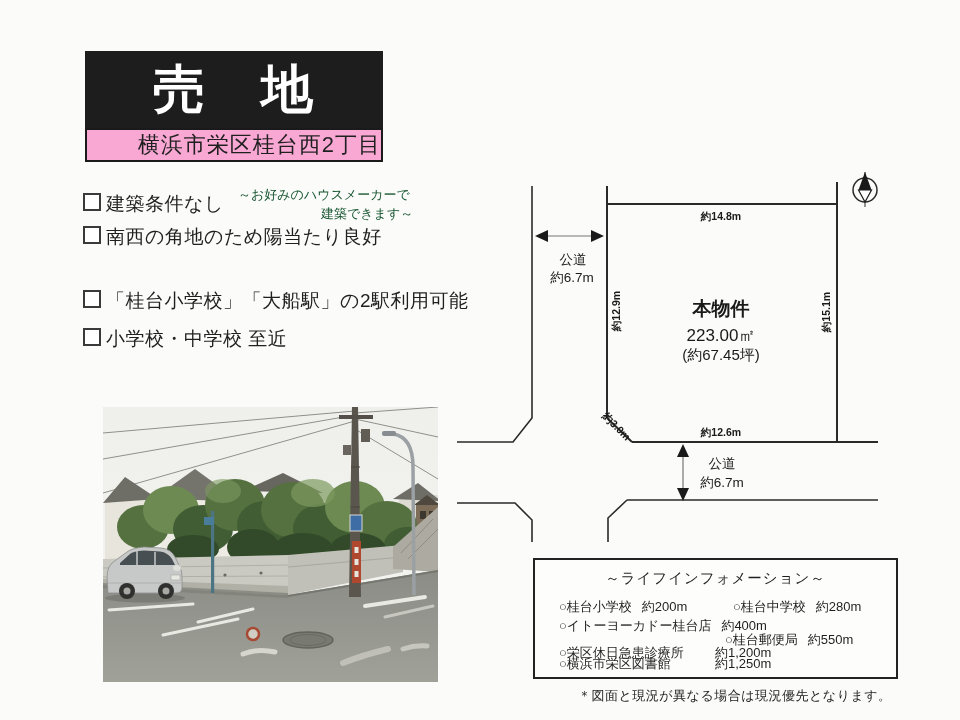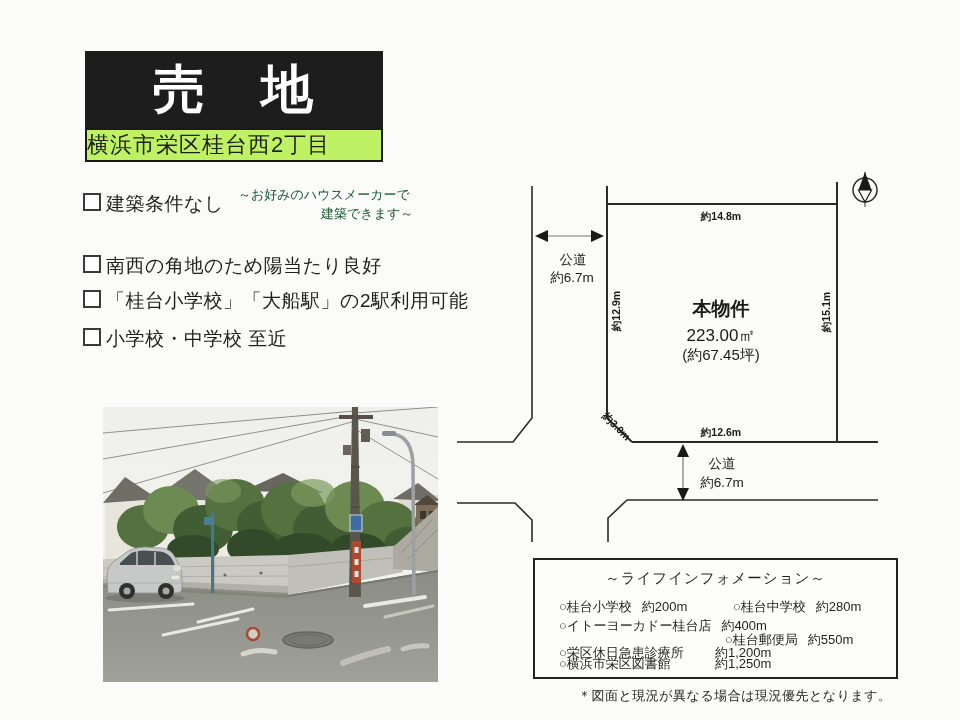--- a/index.html
+++ b/index.html
@@ -13,22 +13,22 @@
 
   
   .banner {
     left:85px; top:51px; width:298px; height:77px;
     background:#1d1d1d; color:#ffffff;
     display:flex; align-items:center; justify-content:center;
     font-size:52px; font-weight:600; letter-spacing:2px;
   }
   .address-box {
     left:85px; top:128px; width:298px; height:34px;
-    background:#bef264; border:2px solid #1a1a1a; box-sizing:border-box;
-    display:flex; align-items:center; justify-content:flex-start;
+    background:#f9a8d4; border:2px solid #1a1a1a; box-sizing:border-box;
+    display:flex; align-items:center; justify-content:flex-end;
     font-size:22px; font-weight:500; letter-spacing:1px;
   }
 
   
   .feature { font-size:19px; letter-spacing:0.5px; white-space:nowrap; }
   .checkbox {
     display:inline-block; width:14px; height:14px;
     border:2px solid #3a3a3a; margin-right:5px; vertical-align:-1px;
     background:#fff;
   }
@@ -66,21 +66,21 @@
   <div class="abs address-box">
     <span>横浜市栄区桂台西2丁目</span>
   </div>
 
   <div class="abs feature" style="left:83px; top:191px;">
     <span class="checkbox"></span><span>建築条件なし</span>
   </div>
   <div class="abs note" style="left:238px; top:186px;">～お好みのハウスメーカーで</div>
   <div class="abs note" style="left:321px; top:205px;">建築できます～</div>
 
-  <div class="abs feature" style="left:83px; top:253px;">
+  <div class="abs feature" style="left:83px; top:224px;">
     <span class="checkbox"></span><span>南西の角地のため陽当たり良好</span>
   </div>
   <div class="abs feature" style="left:83px; top:288px;">
     <span class="checkbox"></span><span>「桂台小学校」「大船駅」の2駅利用可能</span>
   </div>
   <div class="abs feature" style="left:83px; top:326px;">
     <span class="checkbox"></span><span>小学校・中学校 至近</span>
   </div>
 
   <svg class="abs" style="left:103px; top:407px;" width="335" height="275" viewBox="0 0 335 275">

